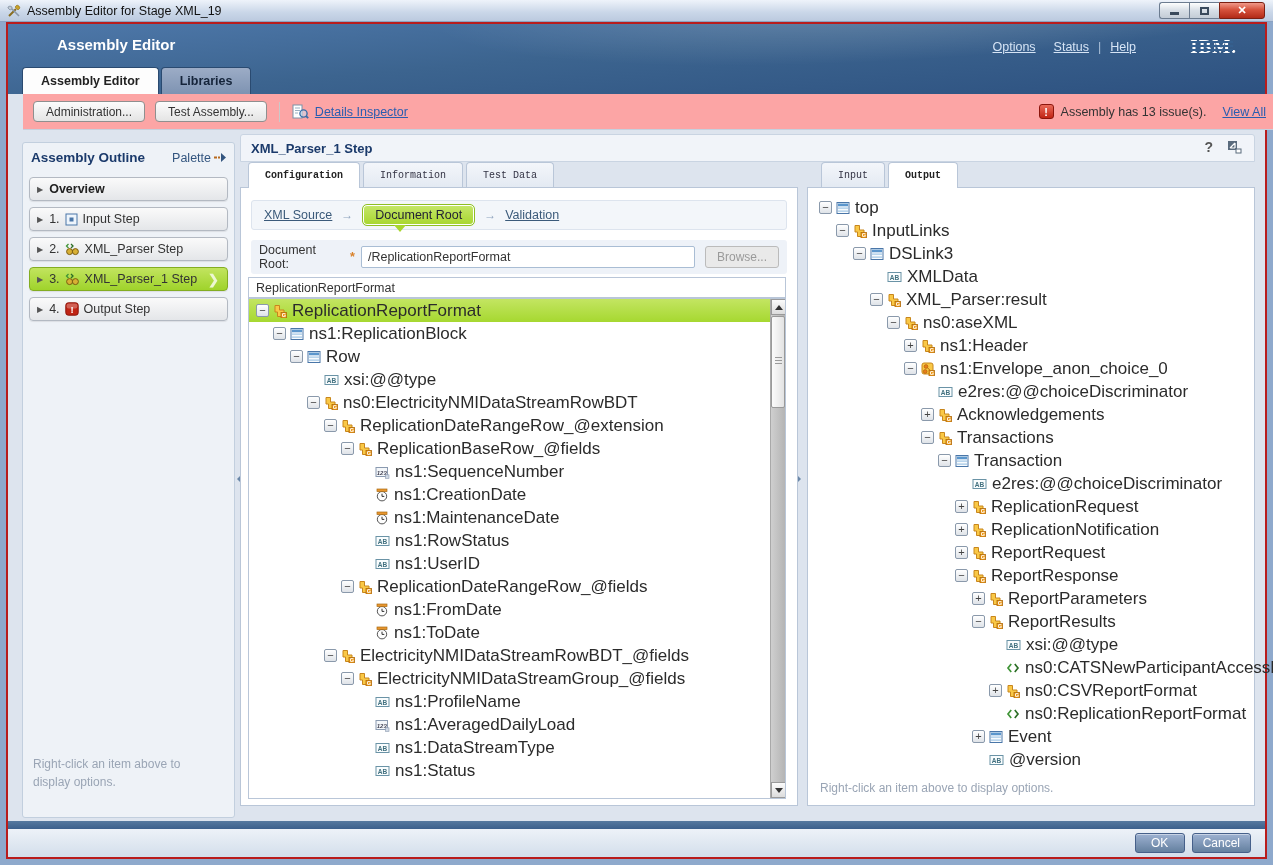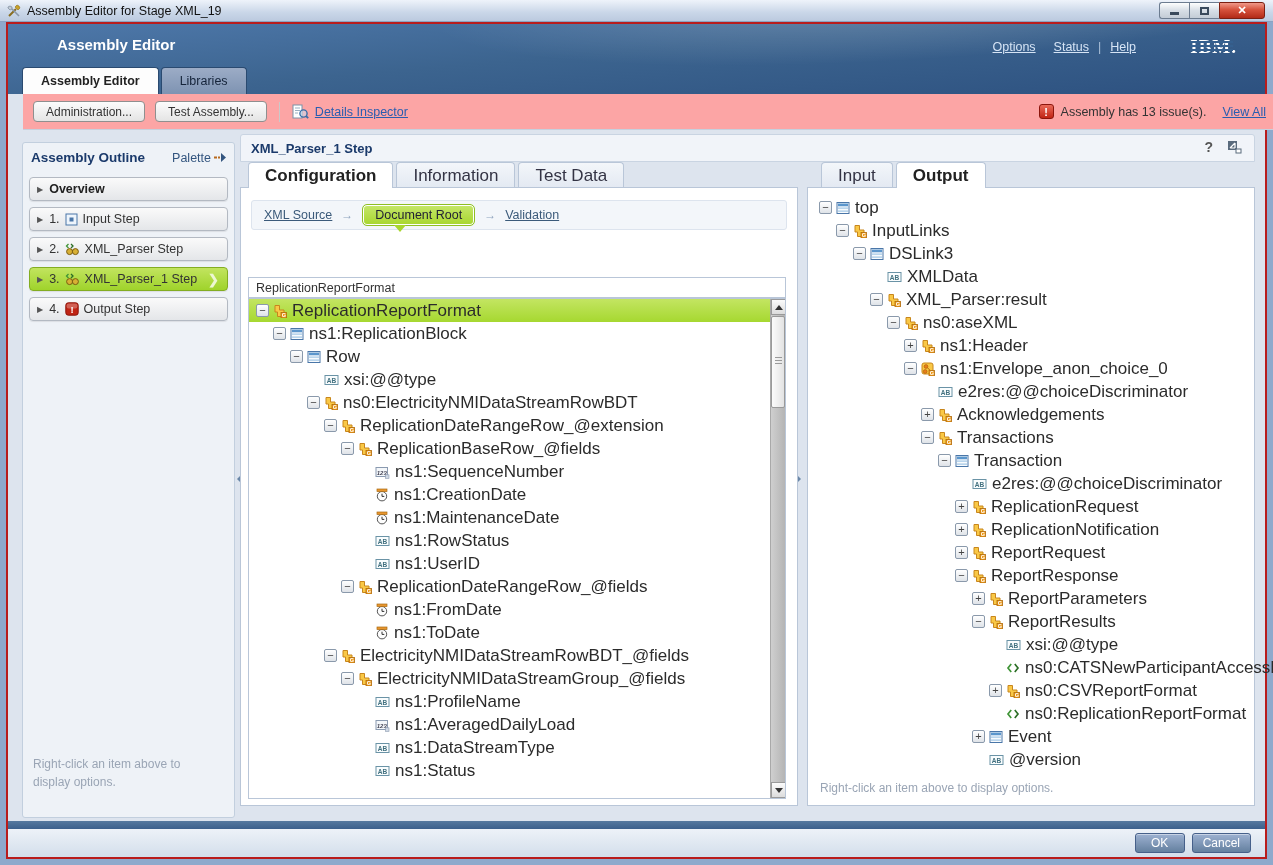--- a/index.html
+++ b/index.html
@@ -32,21 +32,21 @@
   .header-links a { color:#d6e4f5; text-decoration:underline; margin:0 9px; cursor:pointer; }
   .header-links .sep { color:#aabfd8; }
   .ibm-logo { position:absolute; right:28px; top:12px; color:#fff; font-family:"Liberation Serif",serif;
     font-weight:bold; font-size:19px; letter-spacing:1px; }
   .ibm-logo i { position:absolute; left:0; right:4px; height:2px; background:#35608f; font-size:0; }
 
   
   .app-tabs { position:absolute; left:14px; bottom:0; display:flex; }
   .app-tab { height:27px; padding:0 18px; margin-right:2px; border:1px solid #2a4a70; border-bottom:none;
     border-radius:4px 4px 0 0; display:flex; align-items:center; font-size:12.5px; cursor:pointer;
-    background:linear-gradient(#9cacc6,#7e93b2); color:#15243a; }
+    background:linear-gradient(#9cacc6,#7e93b2); color:#15243a;font-weight:bold; }
   .app-tab.active { background:#fdfdfd; font-weight:bold; color:#222; }
 
   
   .toolbar { position:absolute; left:15px; top:70px; width:100%; height:36px; background:#fca5a5;
     border-bottom:1px solid #c6d0dd; display:flex; align-items:center; }
   .tb-btn { height:21px; margin-left:10px; padding:0 12px; border:1px solid #8f8f8f; border-radius:4px;
     background:linear-gradient(#fcfcfc,#e4e4e4); font-size:12px; color:#333; display:flex; align-items:center; cursor:pointer; }
   .tb-sep { width:1px; height:20px; background:#c9c9c9; margin:0 12px; }
   .tb-link { color:#2a5db0; text-decoration:underline; cursor:pointer; margin-left:6px; }
   .tb-right { position:absolute; right:14px; display:flex; align-items:center; }
@@ -84,21 +84,21 @@
   
   .stage-strip { position:absolute; left:232px; top:4px; width:1015px; height:28px;
     background:#f1f4f9; border:1px solid #c9d4e2; border-radius:3px 3px 0 0; }
   .stage-title { position:absolute; left:10px; top:6px; color:#1b3a6b; font-weight:bold; font-size:13px; }
   .stage-tools { position:absolute; right:12px; top:4px; display:flex; align-items:center; gap:14px; }
   .help-q { color:#555; font-weight:bold; font-size:14px; cursor:pointer; }
 
   .tab-row { position:absolute; display:flex; }
   .ui-tab { height:26px; padding:0 16px; margin-right:3px; border:1px solid #b9c6d8; border-bottom:none;
     border-radius:4px 4px 0 0; background:linear-gradient(#f3f6fa,#e3e9f2); color:#334;
-    display:flex; align-items:center; font-size:17px; cursor:pointer; }
+    display:flex; align-items:center; font-size:10px; cursor:pointer;font-family:Liberation Mono, monospace; }
   .ui-tab.active { background:#fff; font-weight:bold; color:#222; position:relative; z-index:2; }
 
   
   .center-panel { position:absolute; left:232px; top:57px; width:558px; height:619px;
     background:#fff; border:1px solid #b9c6d8; }
   .center-tabs { left:240px; top:32px; }
   .io-tabs { left:813px; top:32px; }
 
   .crumb-bar { position:absolute; left:10px; top:12px; width:536px; height:30px; background:#f3f6fa;
     border:1px solid #dde4ee; border-radius:3px; display:flex; align-items:center; padding:0 12px; }
@@ -328,20 +328,26 @@
       <div class="center-panel">
 
         <div class="crumb-bar" id="breadcrumb">
             <a class="crumb-link">XML Source</a>
             <span class="crumb-sep">→</span>
             <span class="crumb-pill">Document Root</span>
             <span class="crumb-sep">→</span>
             <a class="crumb-link">Validation</a>
           </div>
 
+        <div class="field-row">
+          <span>Document Root:</span>
+          <span class="req">*</span>
+          <input class="doc-input" type="text" value="/ReplicationReportFormat" style="">
+          <button class="browse-btn" disabled="">Browse...</button>
+        </div>
 
         <div class="tree-header">
           <span>ReplicationReportFormat</span>
         </div>
 
         <div class="tree-box">
           <div class="tree-rows" id="center-tree-rows">
               <div class="tree-row selected" style="padding-left: 7px;">
                 <span class="expander">−</span>
                 <span class="t-icon">

